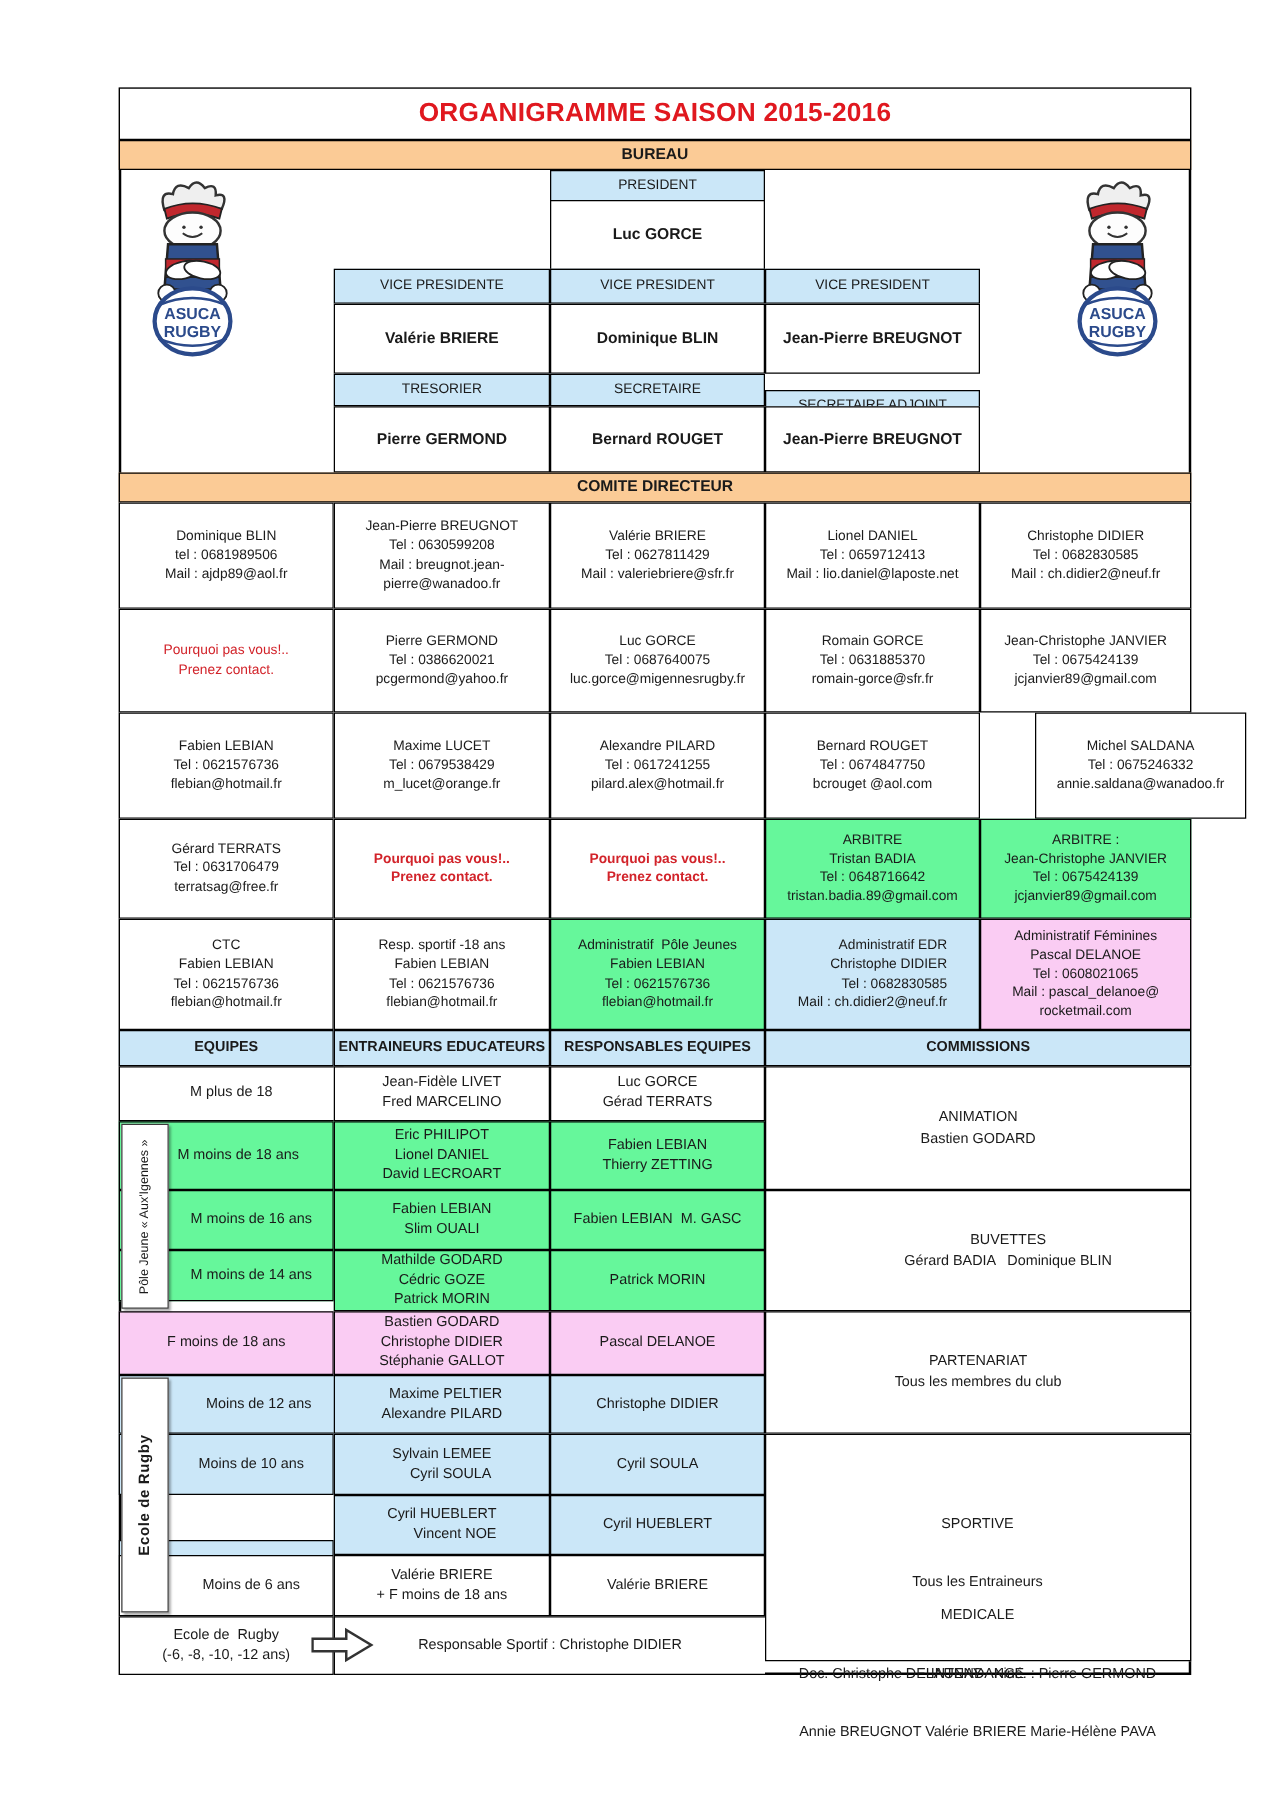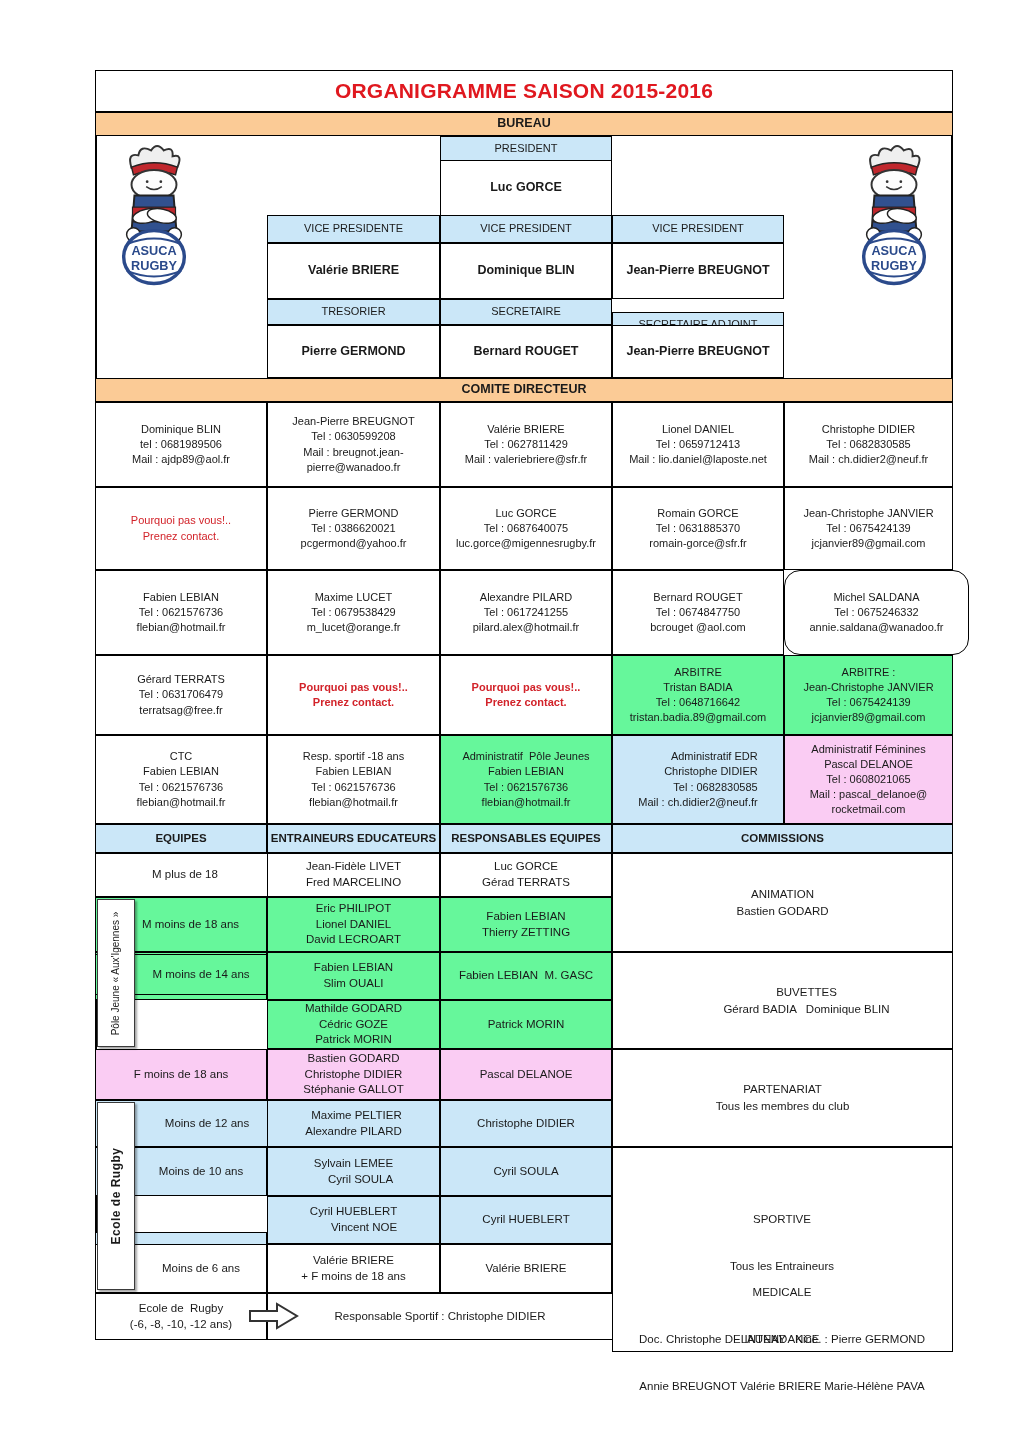--- a/index.html
+++ b/index.html
@@ -122,21 +122,21 @@
 flebian@hotmail.fr</div>
   <div class="cell" style="left:267px;top:570px;width:173px;height:85px;">Maxime LUCET
 Tel : 0679538429
 m_lucet@orange.fr</div>
   <div class="cell" style="left:440px;top:570px;width:172px;height:85px;">Alexandre PILARD
 Tel : 0617241255
 pilard.alex@hotmail.fr</div>
   <div class="cell" style="left:612px;top:570px;width:172px;height:85px;">Bernard ROUGET
 Tel : 0674847750
 bcrouget @aol.com</div>
-  <div class="cell" style="left:784px;top:570px;width:185px;height:85px;border-radius:16px;">Michel SALDANA
+  <div class="cell" style="left:828px;top:570px;width:169px;height:85px;">Michel SALDANA
 Tel : 0675246332
 annie.saldana@wanadoo.fr</div>
 
   <div class="cell" style="left:95px;top:655px;width:172px;height:80px;">Gérard TERRATS
 Tel : 0631706479
 terratsag@free.fr</div>
   <div class="cell boldred" style="left:267px;top:655px;width:173px;height:80px;">Pourquoi pas vous!..
 Prenez contact.</div>
   <div class="cell boldred" style="left:440px;top:655px;width:172px;height:80px;">Pourquoi pas vous!..
 Prenez contact.</div>
@@ -187,21 +187,21 @@
 Lionel DANIEL
 David LECROART</div>
   <div class="cell team greenbg" style="left:440px;top:897px;width:172px;height:55px;">Fabien LEBIAN
 Thierry ZETTING</div>
 
   <div class="cell team greenbg" style="left:95px;top:952px;width:172px;height:48px;padding-left:40px;">M moins de 16 ans</div>
   <div class="cell team greenbg" style="left:267px;top:952px;width:173px;height:48px;">Fabien LEBIAN
 Slim OUALI</div>
   <div class="cell team greenbg" style="left:440px;top:952px;width:172px;height:48px;">Fabien LEBIAN  M. GASC</div>
 
-  <div class="cell team greenbg" style="left:95px;top:954px;width:172px;height:41px;padding-left:40px;">M moins de 14 ans</div>
+  <div class="cell team greenbg" style="left:95px;top:1000px;width:172px;height:41px;padding-left:40px;">M moins de 14 ans</div>
   <div class="cell team greenbg" style="left:267px;top:1000px;width:173px;height:49px;">Mathilde GODARD
 Cédric GOZE
 Patrick MORIN</div>
   <div class="cell team greenbg" style="left:440px;top:1000px;width:172px;height:49px;">Patrick MORIN</div>
 
   <div class="cell team pinkbg" style="left:95px;top:1049px;width:172px;height:51px;">F moins de 18 ans</div>
   <div class="cell team pinkbg" style="left:267px;top:1049px;width:173px;height:51px;">Bastien GODARD
 Christophe DIDIER
 Stéphanie GALLOT</div>
   <div class="cell team pinkbg" style="left:440px;top:1049px;width:172px;height:51px;">Pascal DELANOE</div>
@@ -239,21 +239,21 @@
     <div class="comm-members">Bastien GODARD</div>
   </div>
   <div class="cell" style="left:612px;top:952px;width:341px;height:97px;flex-direction:column;padding-left:48px;">
     <div class="comm-title">BUVETTES</div>
     <div class="comm-members">Gérard BADIA   Dominique BLIN</div>
   </div>
   <div class="cell" style="left:612px;top:1049px;width:341px;height:98px;flex-direction:column;">
     <div class="comm-title">PARTENARIAT</div>
     <div class="comm-members">Tous les membres du club</div>
   </div>
-  <div class="cell" style="left:612px;top:1147px;width:341px;height:205px;display:block;">
+  <div class="cell" style="left:612px;top:1147px;width:341px;height:182px;display:block;">
     <div class="abs" style="left:0;top:33px;width:338px;text-align:center;">
       <div class="comm-title">SPORTIVE</div>
       <div class="comm-members">Tous les Entraineurs</div>
     </div>
     <div class="abs" style="left:0;top:106px;width:338px;text-align:center;">
       <div class="comm-title">MEDICALE</div>
       <div class="comm-members">Doc. Christophe DELAUNAY   Kiné. : Pierre GERMOND</div>
     </div>
     <div class="abs" style="left:0;top:153px;width:338px;text-align:center;">
       <div class="comm-title">INTENDANCE</div>

